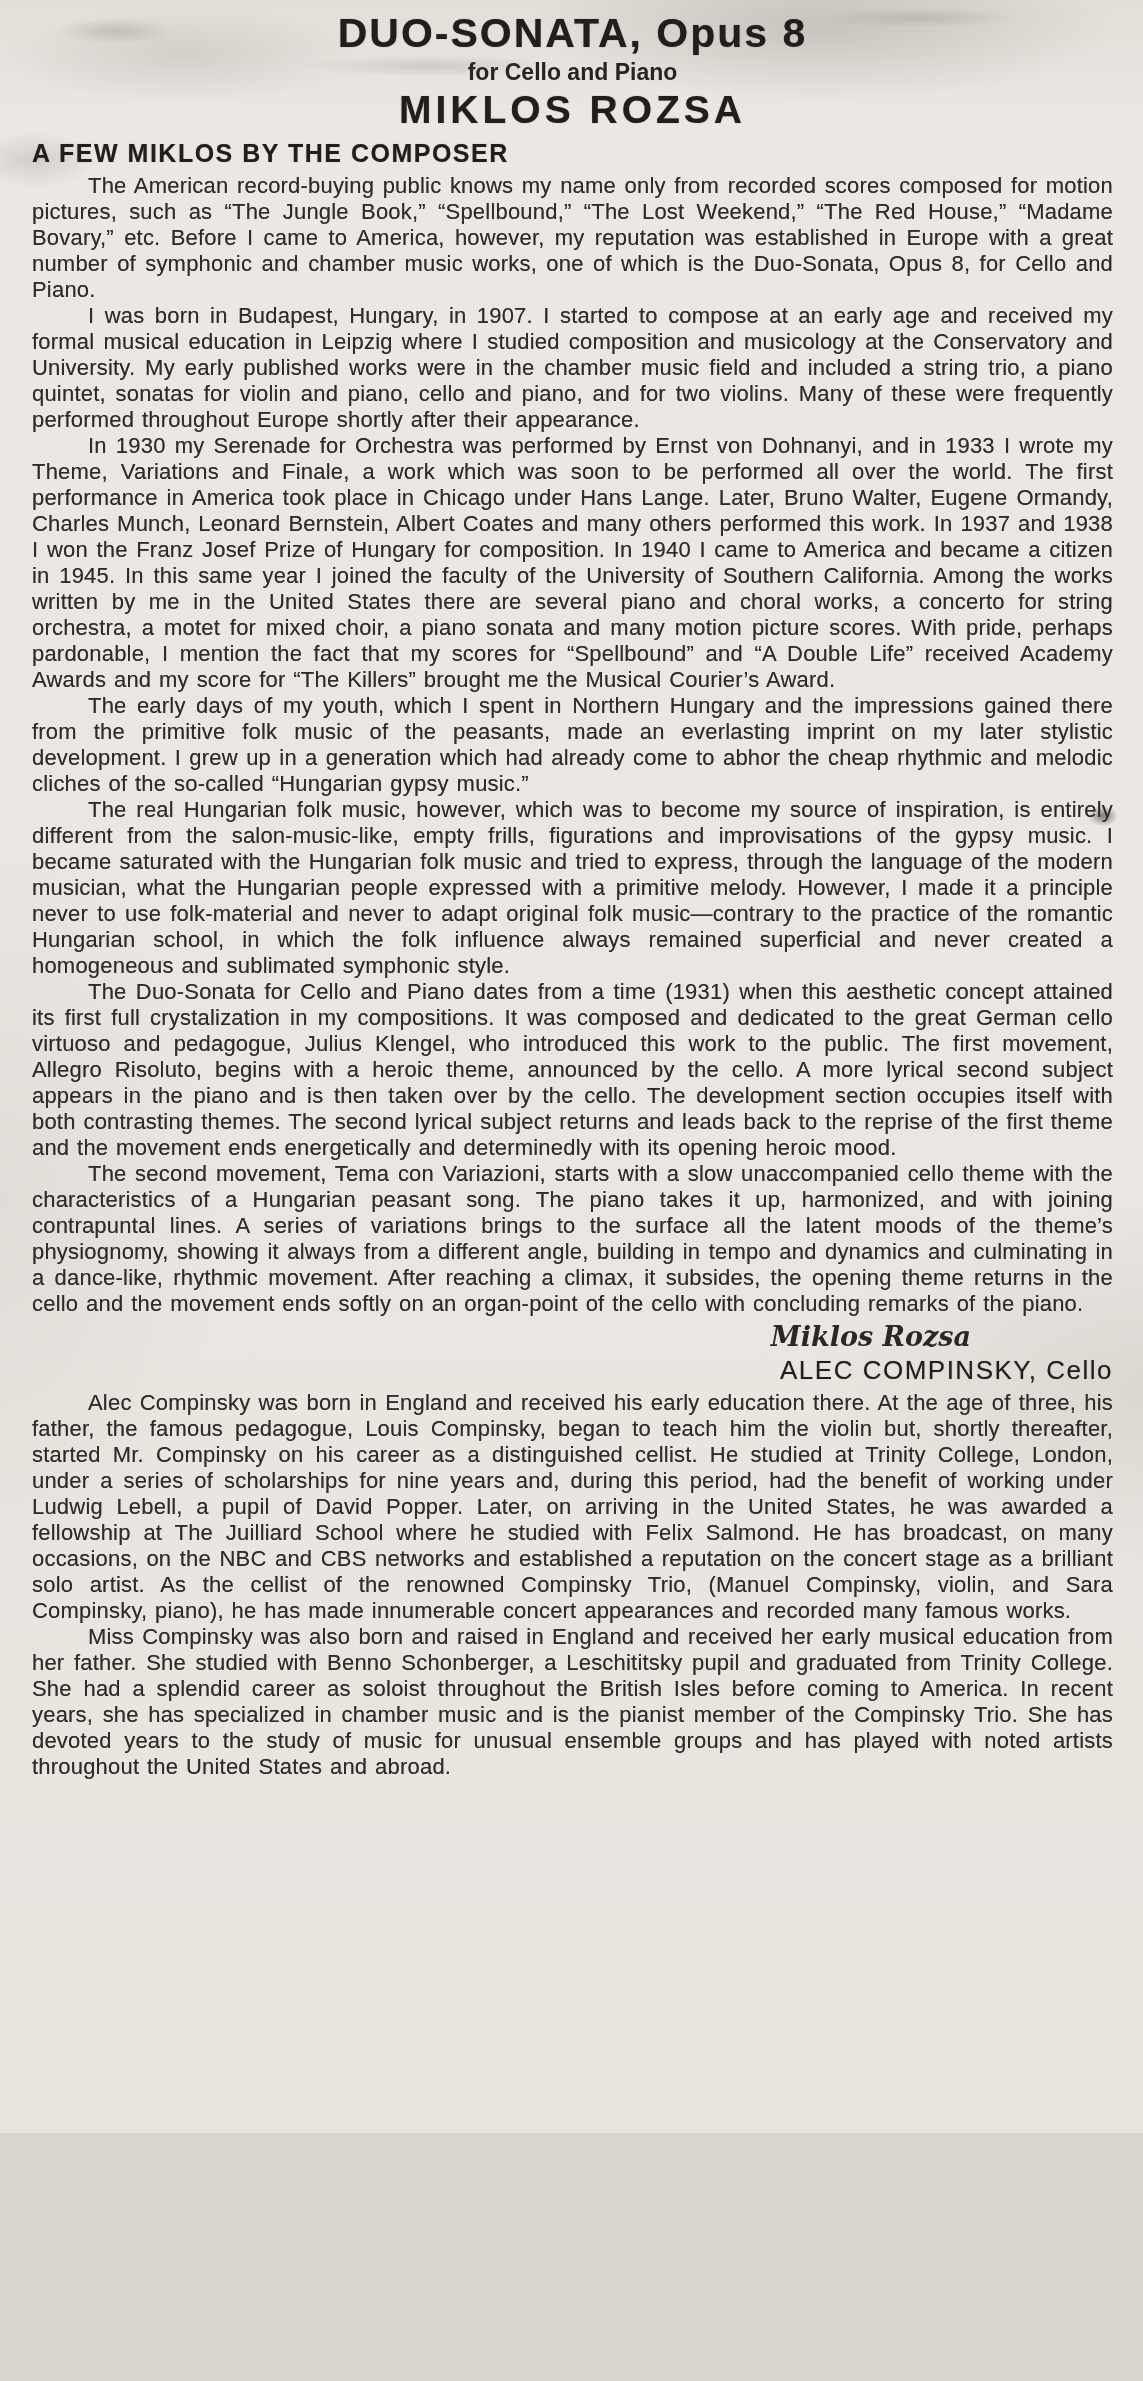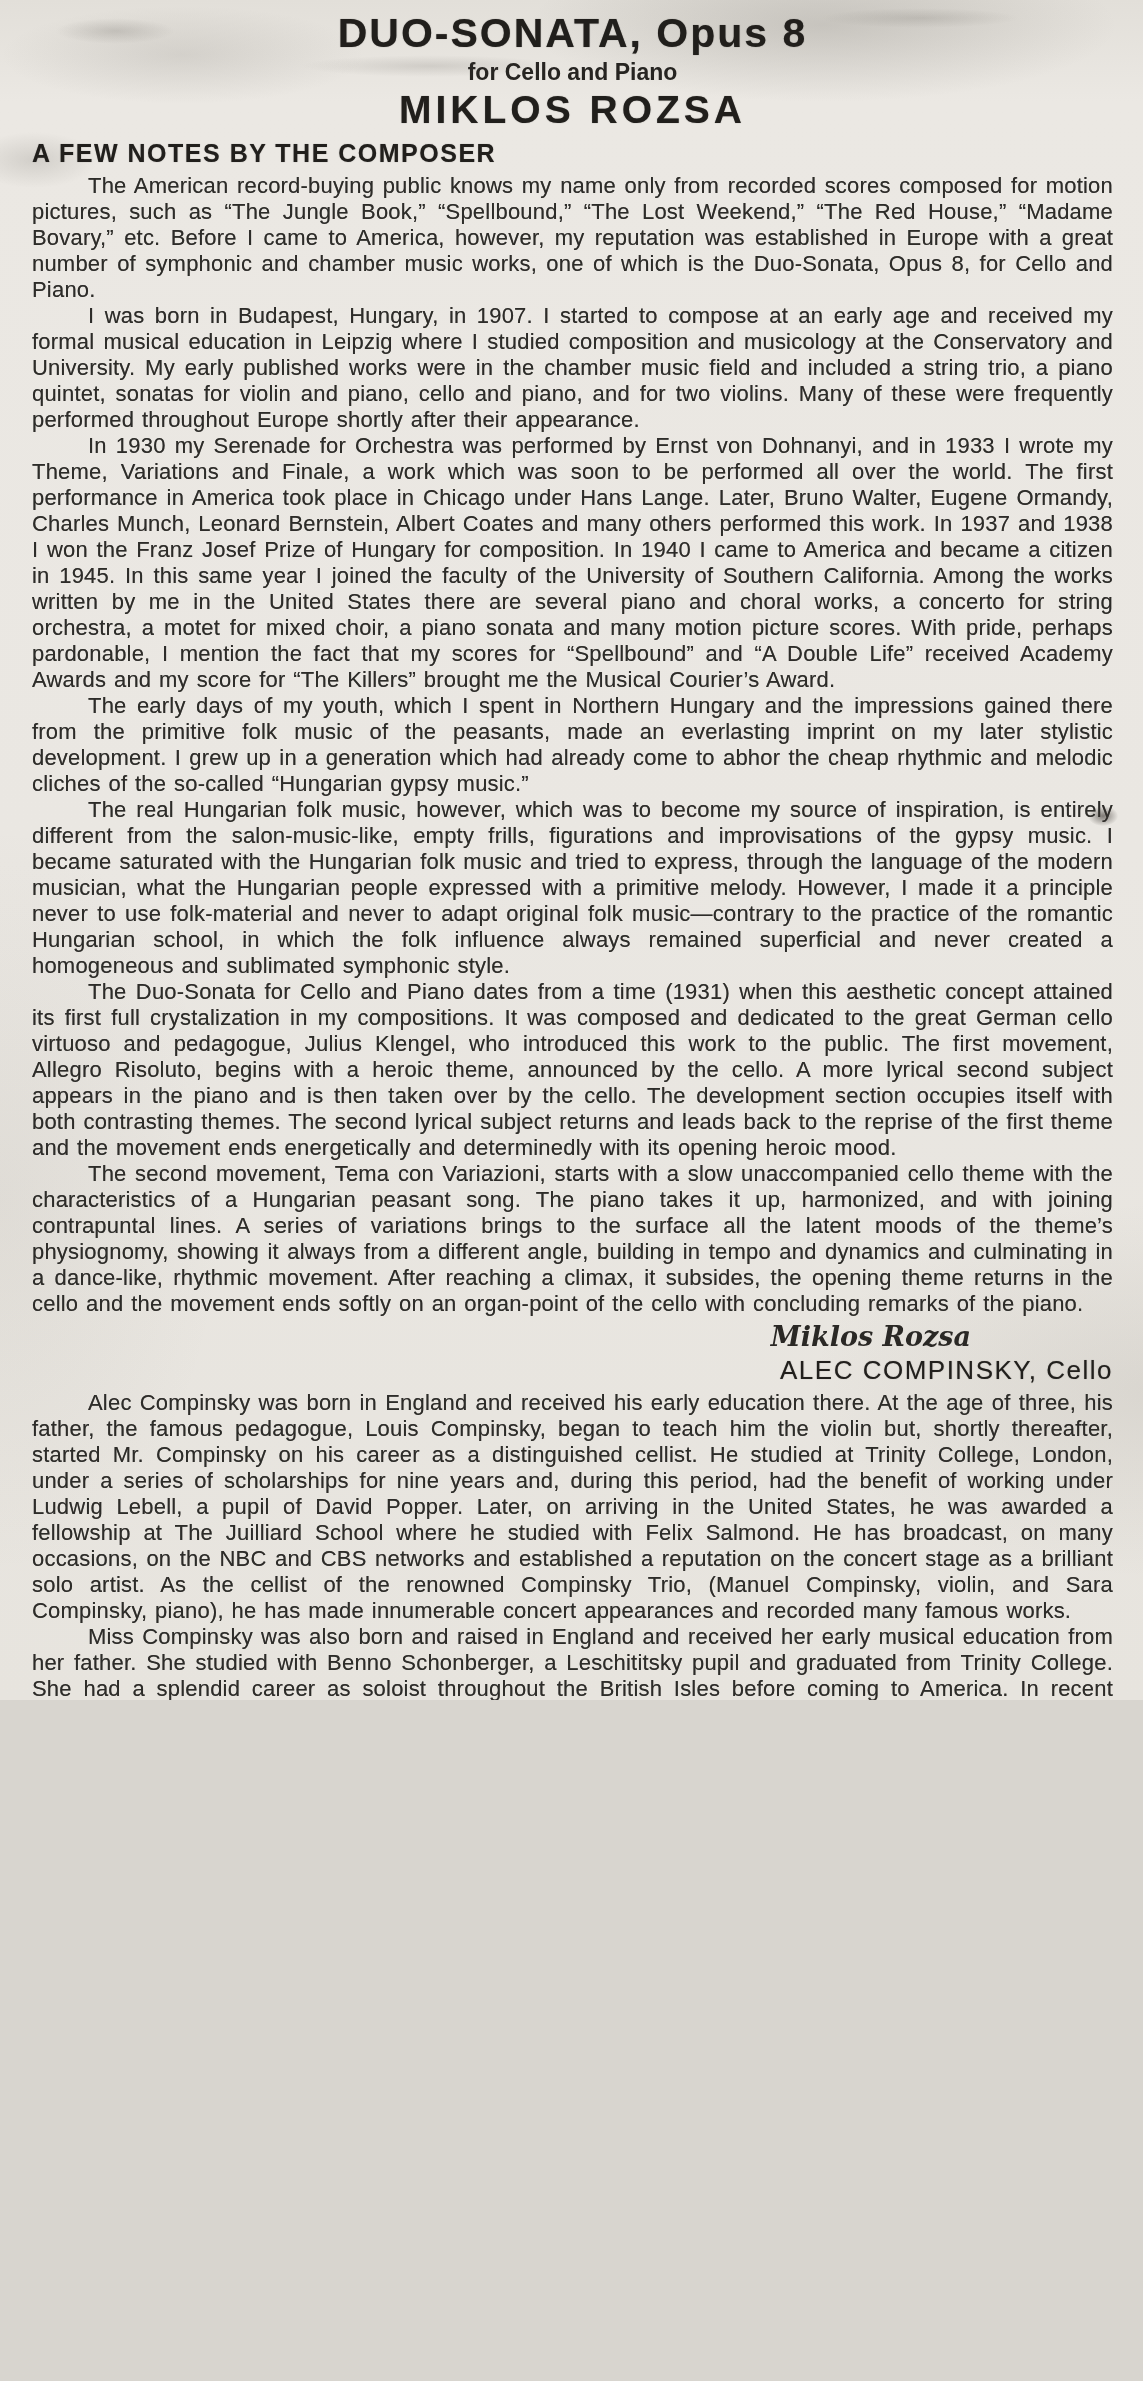--- a/index.html
+++ b/index.html
@@ -6,21 +6,21 @@
 
   html, body {
     width: 1143px;
     background: #d8d5cf;
     font-family: "Liberation Sans", sans-serif;
   }
 
   .page {
     position: relative;
     width: 1143px;
-    height: 1700px;
+    height: 2133px;
     overflow: hidden;
     color: #2b2a27;
     background:
       radial-gradient(ellipse 420px 110px at 72% 25px, rgba(95,92,85,0.22), transparent 70%),
       radial-gradient(ellipse 260px 70px at 16% 55px, rgba(95,92,85,0.14), transparent 70%),
       radial-gradient(ellipse 90px 40px at 3% 160px, rgba(95,92,85,0.18), transparent 70%),
       radial-gradient(ellipse 480px 260px at 101% 1390px, rgba(110,104,92,0.12), transparent 72%),
       radial-gradient(ellipse 300px 500px at 0% 1200px, rgba(110,104,92,0.08), transparent 75%),
       radial-gradient(ellipse 500px 120px at 50% 2378px, rgba(95,92,85,0.10), transparent 75%),
       linear-gradient(180deg, #e2dfd9 0%, #ebe8e3 6%, #eae7e2 50%, #e7e4de 100%);
@@ -124,21 +124,21 @@
   <div class="smudge s2"></div>
   <div class="smudge s3"></div>
   <div class="ink-blot"></div>
 
   <div class="header">
     <div class="title">DUO-SONATA, Opus 8</div>
     <div class="subtitle">for Cello and Piano</div>
     <div class="composer-name">MIKLOS ROZSA</div>
   </div>
 
-  <div class="section-heading">A FEW NOTES BY THE COMPOSER</div>
+  <div class="section-heading">A FEW MIKLOS BY THE COMPOSER</div>
 
   <div class="body-text">
     <p>The American record-buying public knows my name only from recorded scores composed for motion pictures, such as “The Jungle Book,” “Spellbound,” “The Lost Weekend,” “The Red House,” “Madame Bovary,” etc. Before I came to America, however, my reputation was established in Europe with a great number of symphonic and chamber music works, one of which is the Duo-Sonata, Opus 8, for Cello and Piano.</p>
     <p>I was born in Budapest, Hungary, in 1907. I started to compose at an early age and received my formal musical education in Leipzig where I studied composition and musicology at the Conservatory and University. My early published works were in the chamber music field and included a string trio, a piano quintet, sonatas for violin and piano, cello and piano, and for two violins. Many of these were frequently performed throughout Europe shortly after their appearance.</p>
     <p>In 1930 my Serenade for Orchestra was performed by Ernst von Dohnanyi, and in 1933 I wrote my Theme, Variations and Finale, a work which was soon to be performed all over the world. The first performance in America took place in Chicago under Hans Lange. Later, Bruno Walter, Eugene Ormandy, Charles Munch, Leonard Bernstein, Albert Coates and many others performed this work. In 1937 and 1938 I won the Franz Josef Prize of Hungary for composition. In 1940 I came to America and became a citizen in 1945. In this same year I joined the faculty of the University of Southern California. Among the works written by me in the United States there are several piano and choral works, a concerto for string orchestra, a motet for mixed choir, a piano sonata and many motion picture scores. With pride, perhaps pardonable, I mention the fact that my scores for “Spellbound” and “A Double Life” received Academy Awards and my score for “The Killers” brought me the Musical Courier’s Award.</p>
     <p>The early days of my youth, which I spent in Northern Hungary and the impressions gained there from the primitive folk music of the peasants, made an everlasting imprint on my later stylistic development. I grew up in a generation which had already come to abhor the cheap rhythmic and melodic cliches of the so-called “Hungarian gypsy music.”</p>
     <p>The real Hungarian folk music, however, which was to become my source of inspiration, is entirely different from the salon-music-like, empty frills, figurations and improvisations of the gypsy music. I became saturated with the Hungarian folk music and tried to express, through the language of the modern musician, what the Hungarian people expressed with a primitive melody. However, I made it a principle never to use folk-material and never to adapt original folk music—contrary to the practice of the romantic Hungarian school, in which the folk influence always remained superficial and never created a homogeneous and sublimated symphonic style.</p>
     <p>The Duo-Sonata for Cello and Piano dates from a time (1931) when this aesthetic concept attained its first full crystalization in my compositions. It was composed and dedicated to the great German cello virtuoso and pedagogue, Julius Klengel, who introduced this work to the public. The first movement, Allegro Risoluto, begins with a heroic theme, announced by the cello. A more lyrical second subject appears in the piano and is then taken over by the cello. The development section occupies itself with both contrasting themes. The second lyrical subject returns and leads back to the reprise of the first theme and the movement ends energetically and determinedly with its opening heroic mood.</p>
     <p>The second movement, Tema con Variazioni, starts with a slow unaccompanied cello theme with the characteristics of a Hungarian peasant song. The piano takes it up, harmonized, and with joining contrapuntal lines. A series of variations brings to the surface all the latent moods of the theme’s physiognomy, showing it always from a different angle, building in tempo and dynamics and culminating in a dance-like, rhythmic movement. After reaching a climax, it subsides, the opening theme returns in the cello and the movement ends softly on an organ-point of the cello with concluding remarks of the piano.</p>
   </div>

